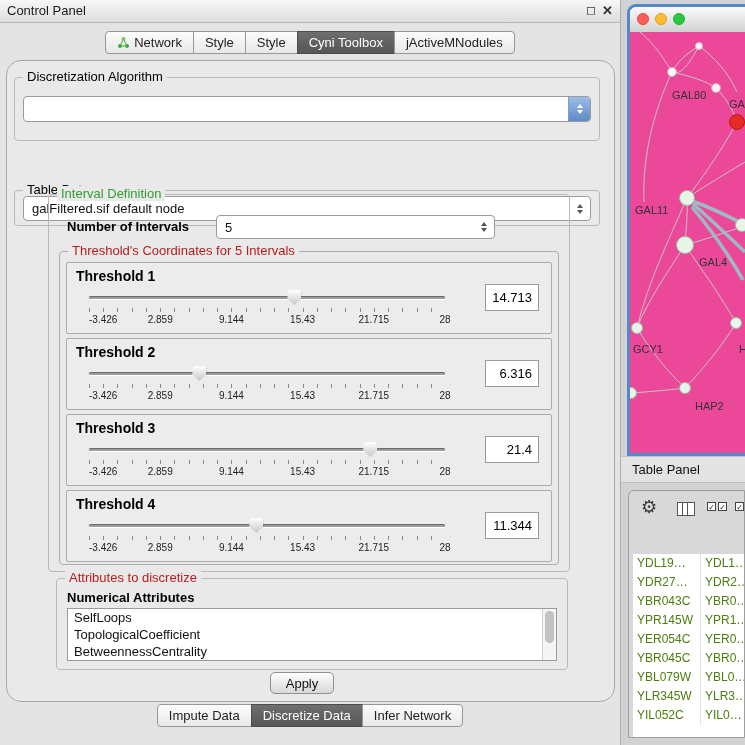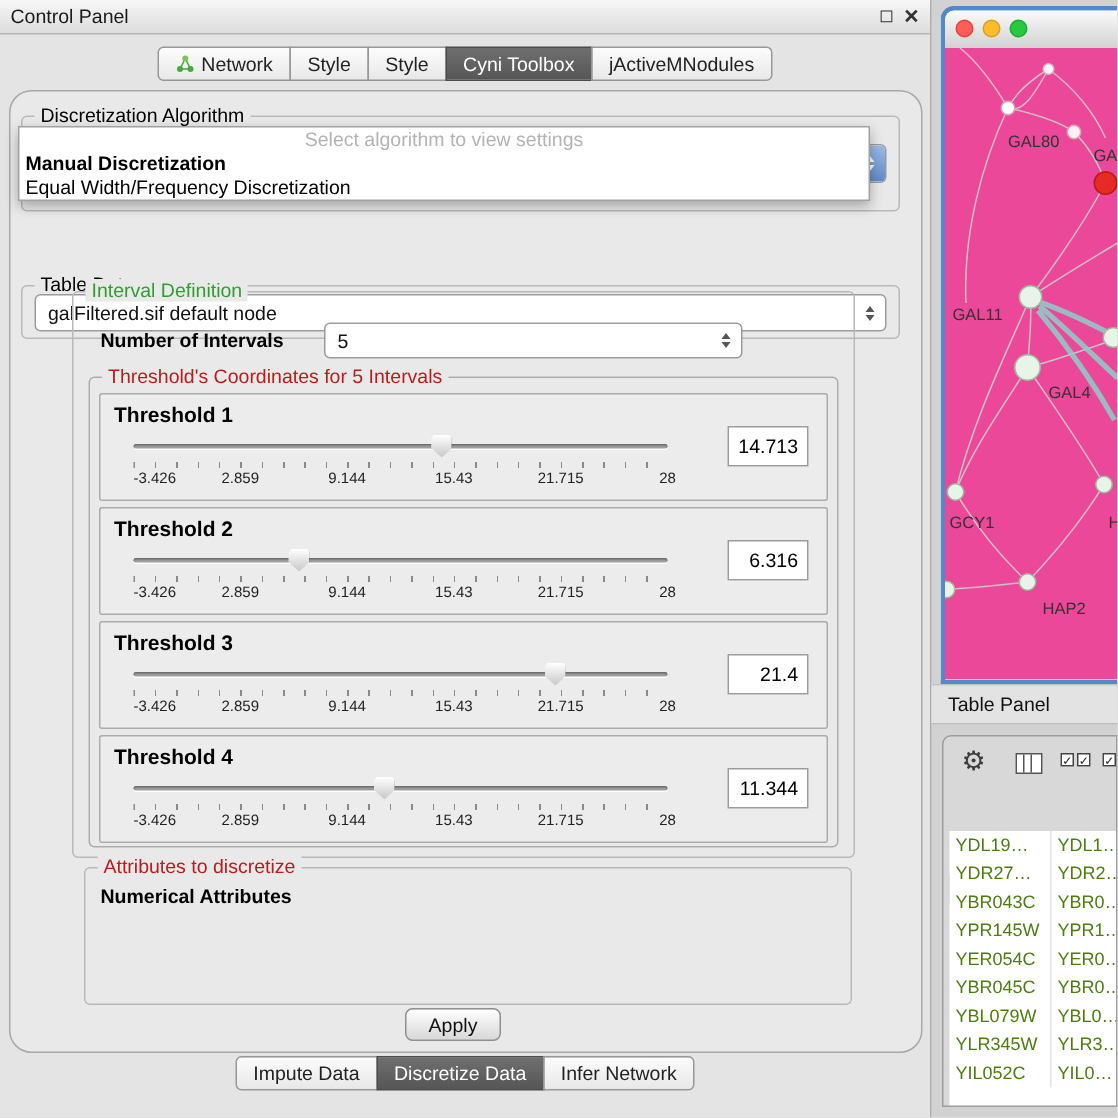--- a/index.html
+++ b/index.html
@@ -167,25 +167,20 @@
       <span class="gtitle black">Discretization Algorithm</span>
       <div class="combo">
         <span class="ctext"></span>
         <span class="stepper blue">
             <i class="up"></i>
             <i class="dn"></i>
           </span>
       </div>
     </div>
 
-    <div class="popup">
-      <div class="ph">Select algorithm to view settings</div>
-      <div class="opt bold">Manual Discretization</div>
-      <div class="opt">Equal Width/Frequency Discretization</div>
-    </div>
 
     <div class="group tdata">
       <span class="gtitle black">Table Data</span>
       <div class="combo">
         <span class="ctext">galFiltered.sif default node</span>
         <span class="stepper gray">
             <i class="up"></i>
             <i class="dn"></i>
           </span>
       </div>
@@ -273,20 +268,28 @@
               </div>
               <div class="valbox">11.344</div>
             </div>
           </div>
       </div>
     </div>
 
     <div class="group attrs">
       <span class="gtitle blue">Attributes to discretize</span>
       <span class="attrs-label">Numerical Attributes</span>
+      <div class="listbox">
+        <div class="listscroll">
+          <div class="listthumb"></div>
+        </div>
+      <div class="litem">SelfLoops</div>
+          <div class="litem">TopologicalCoefficient</div>
+          <div class="litem">BetweennessCentrality</div>
+        </div>
     </div>
 
     <button class="apply">Apply</button>
   </div>
 
   <div class="bottombar">
       <div class="tab">
         <span>Impute Data</span>
       </div>
       <div class="tab selected">

